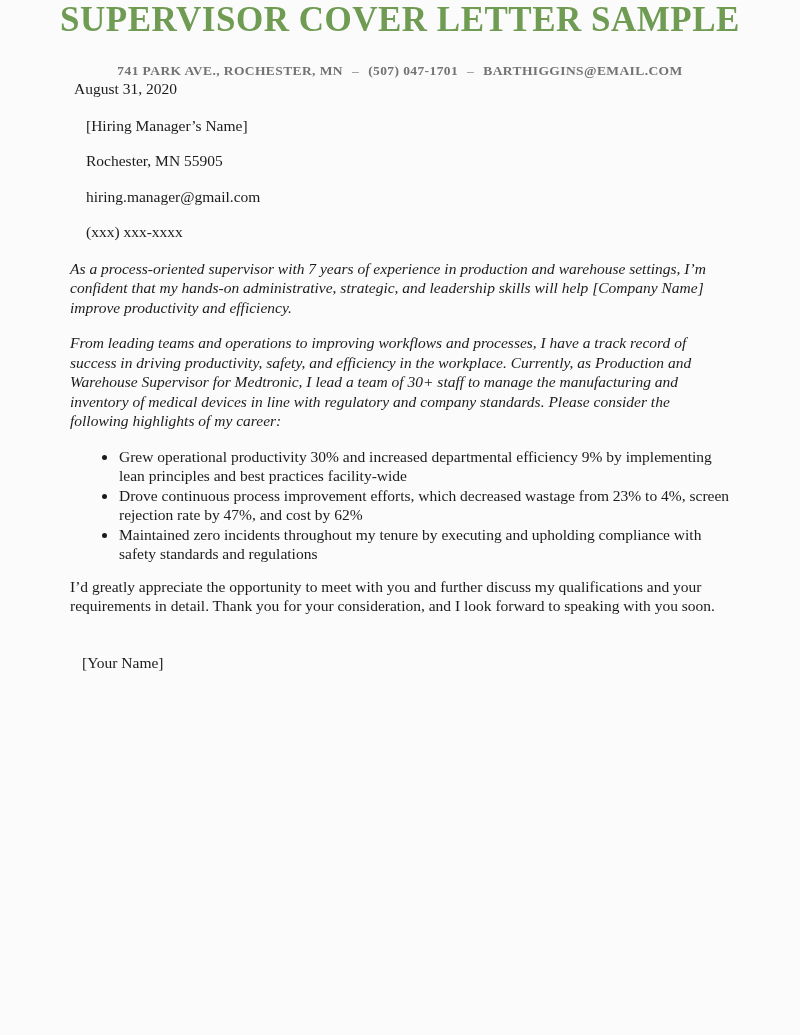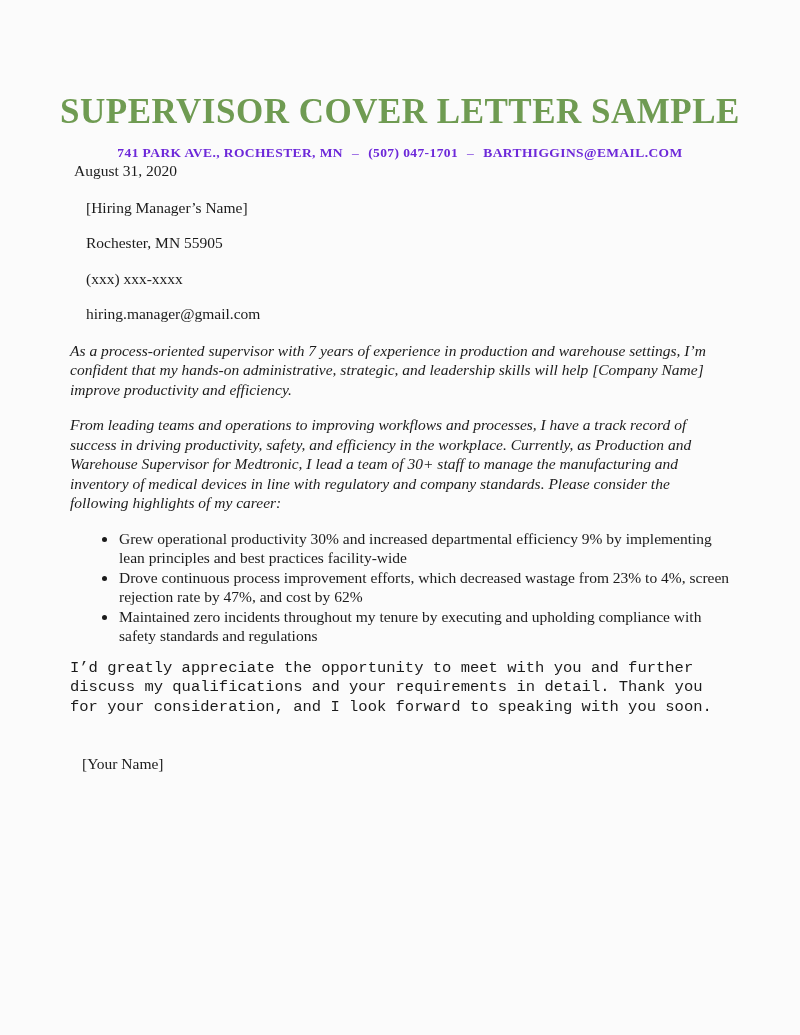--- a/index.html
+++ b/index.html
@@ -15,38 +15,37 @@
     color: #1b1b1b;
     -webkit-font-smoothing: antialiased;
   }
   .page {
     width: 800px;
     height: 1035px;
     background: #fbfbfb;
     box-sizing: border-box;
   }
   .letter-head {
-    padding-top: 92px;
     text-align: center;
   }
   .doc-title {
     font-family: "Liberation Serif", serif;
     font-size: 35px;
     line-height: 40px;
     font-weight: 600;
     color: #6f9b52;
     letter-spacing: 0.5px;
     margin: 0;
   }
   .contact-line {
-    margin-top: 12px;
+    margin-top: 22px;
     font-size: 13.5px;
     line-height: 17px;
     font-weight: 700;
-    color: #6d28d9;
+    color: #737373;
     letter-spacing: 0.4px;
   }
   .contact-line .sep {
     display: inline-block;
     margin: 0 9px;
     font-weight: 400;
   }
   .letter-body {
     padding: 0 70px;
     font-size: 15.5px;
@@ -75,21 +74,20 @@
     margin: 16px 0 0 0;
     padding-left: 48px;
     list-style-type: disc;
   }
   ul.highlights li {
     padding-left: 1px;
     margin: 0;
   }
   .closing-paragraph {
     margin: 13px 0 0 0;
-    font-family: Liberation Mono, monospace;
   }
   .valediction {
     margin-top: 36px;
   }
   .signature {
     margin-top: 37px;
     margin-left: 12px;
   }
 </style>
 </head>
@@ -104,22 +102,22 @@
     </div>
   </div>
 
   <div class="letter-body">
 
     <div class="date-line">August 31, 2020</div>
 
     <div class="recipient-block">
       <div>[Hiring Manager’s Name]</div>
       <div>Rochester, MN 55905</div>
+      <div>hiring.manager@gmail.com</div>
       <div>(xxx) xxx-xxxx</div>
-      <div>hiring.manager@gmail.com</div>
     </div>
 
 
     <p class="body-paragraph">As a process-oriented supervisor with 7 years of experience in production and warehouse settings, I’m confident that my hands-on administrative, strategic, and leadership skills will help [Company Name] improve productivity and efficiency.</p>
 
     <p class="body-paragraph second">From leading teams and operations to improving workflows and processes, I have a track record of success in driving productivity, safety, and efficiency in the workplace. Currently, as Production and Warehouse Supervisor for Medtronic, I lead a team of 30+ staff to manage the manufacturing and inventory of medical devices in line with regulatory and company standards. Please consider the following highlights of my career:</p>
 
     <ul class="highlights">
       <li>Grew operational productivity 30% and increased departmental efficiency 9% by implementing lean principles and best practices facility-wide</li>
       <li>Drove continuous process improvement efforts, which decreased wastage from 23% to 4%, screen rejection rate by 47%, and cost by 62%</li>

